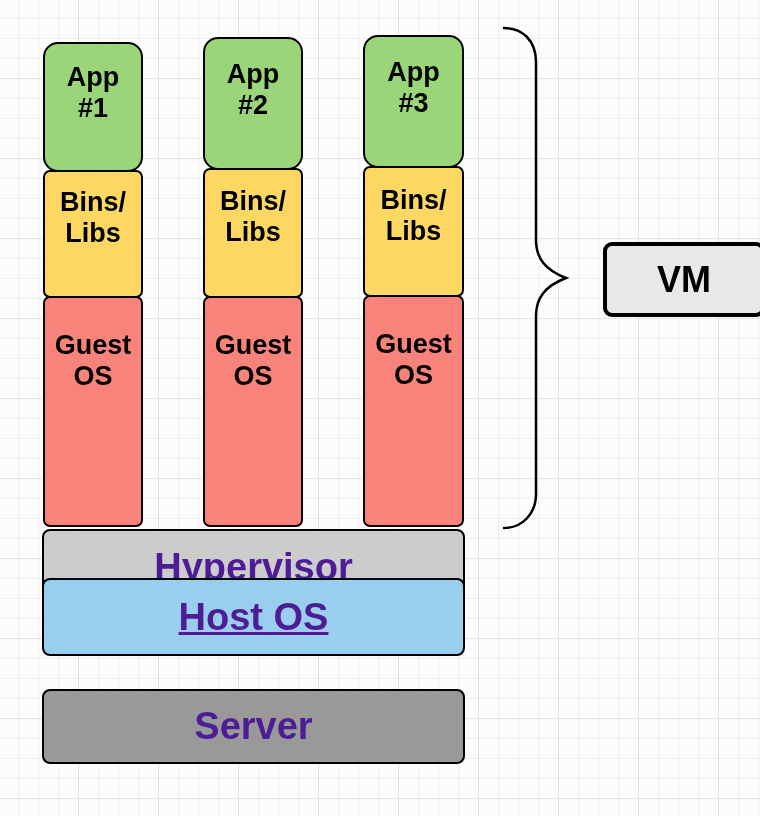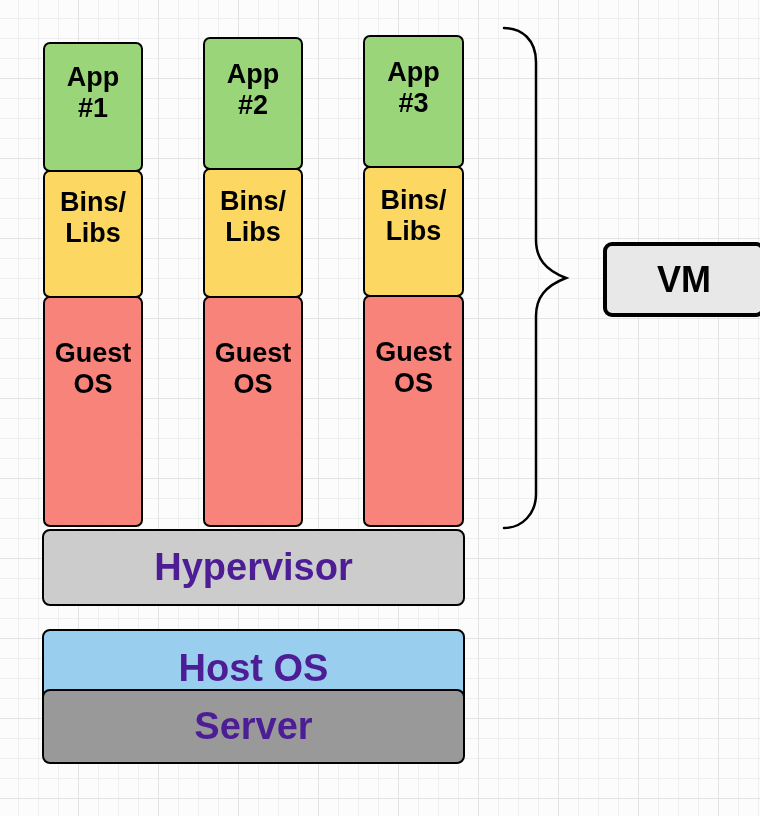--- a/index.html
+++ b/index.html
@@ -31,25 +31,25 @@
     display: flex;
     flex-direction: column;
     align-items: center;
     justify-content: center;
     text-align: center;
     font-weight: bold;
     font-size: 27px;
     line-height: 31px;
     color: #000;
   }
-  .node.app { padding-bottom: 28px; }
+  .node.app { padding-bottom: 28px; border-radius: 15px; }
   .node.bins { padding-bottom: 32px; }
   .node.guest {
     justify-content: flex-start;
-    padding-top: 40px;
+    padding-top: 32px;
     text-align: center;
   }
   .layer {
     position: absolute;
     box-sizing: border-box;
     left: 42px;
     width: 423px;
     border: 2px solid #000;
     border-radius: 8px;
     display: flex;
@@ -134,21 +134,21 @@
     <span class="lbl-line">Libs</span>
   </div>
   <div class="node guest" style="left: 363px; top: 295px; width: 101px; height: 232px; background-color: rgb(248, 131, 123);">
     <span class="lbl-line">Guest</span>
     <span class="lbl-line">OS</span>
   </div>
 
   <div class="layer" style="top: 529px; height: 77px; background-color: rgb(204, 204, 204);">
     <span>Hypervisor</span>
   </div>
-  <div class="layer" style="top: 629px; height: 78px; background-color: rgb(154, 206, 239);">
+  <div class="layer" style="top: 578px; height: 78px; background-color: rgb(154, 206, 239); text-decoration: underline;">
     <span>Host OS</span>
   </div>
   <div class="layer" style="top: 689px; height: 75px; background-color: rgb(153, 153, 153); align-items: center;">
     <span>Server</span>
   </div>
 
   <div class="vm-box" style="background-color: rgb(232, 232, 232);">
     <span>VM</span>
   </div>
 

